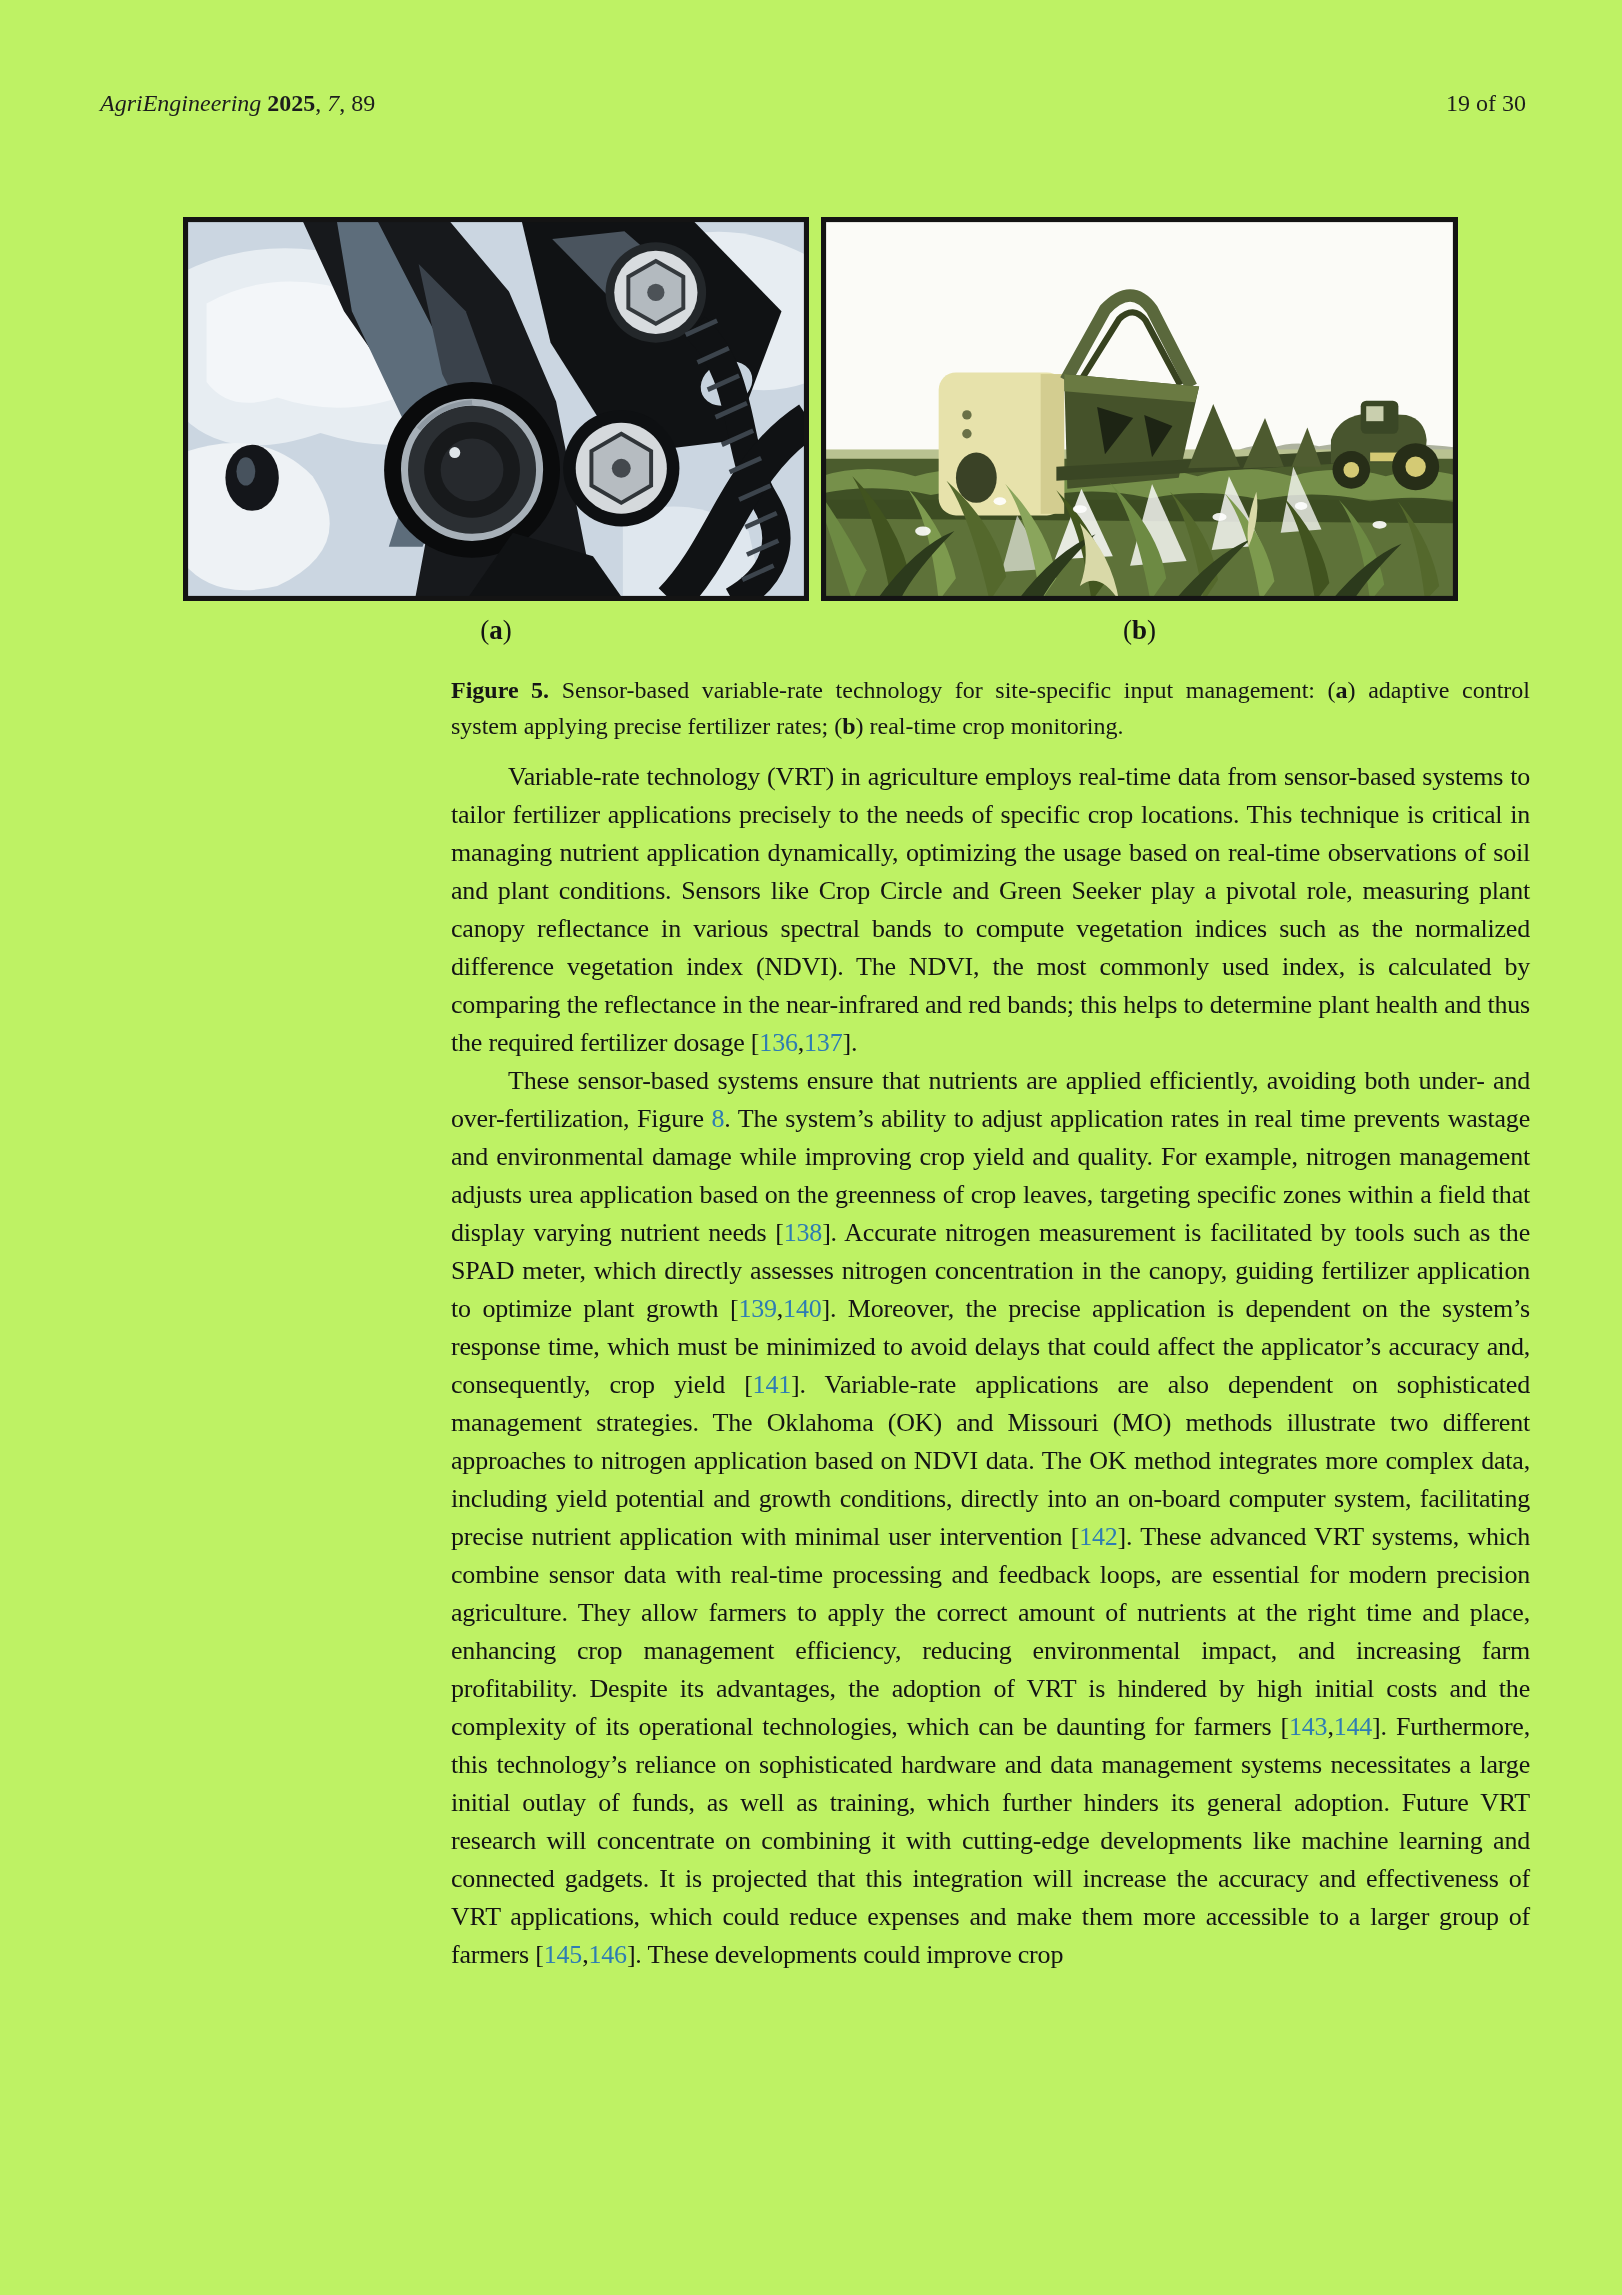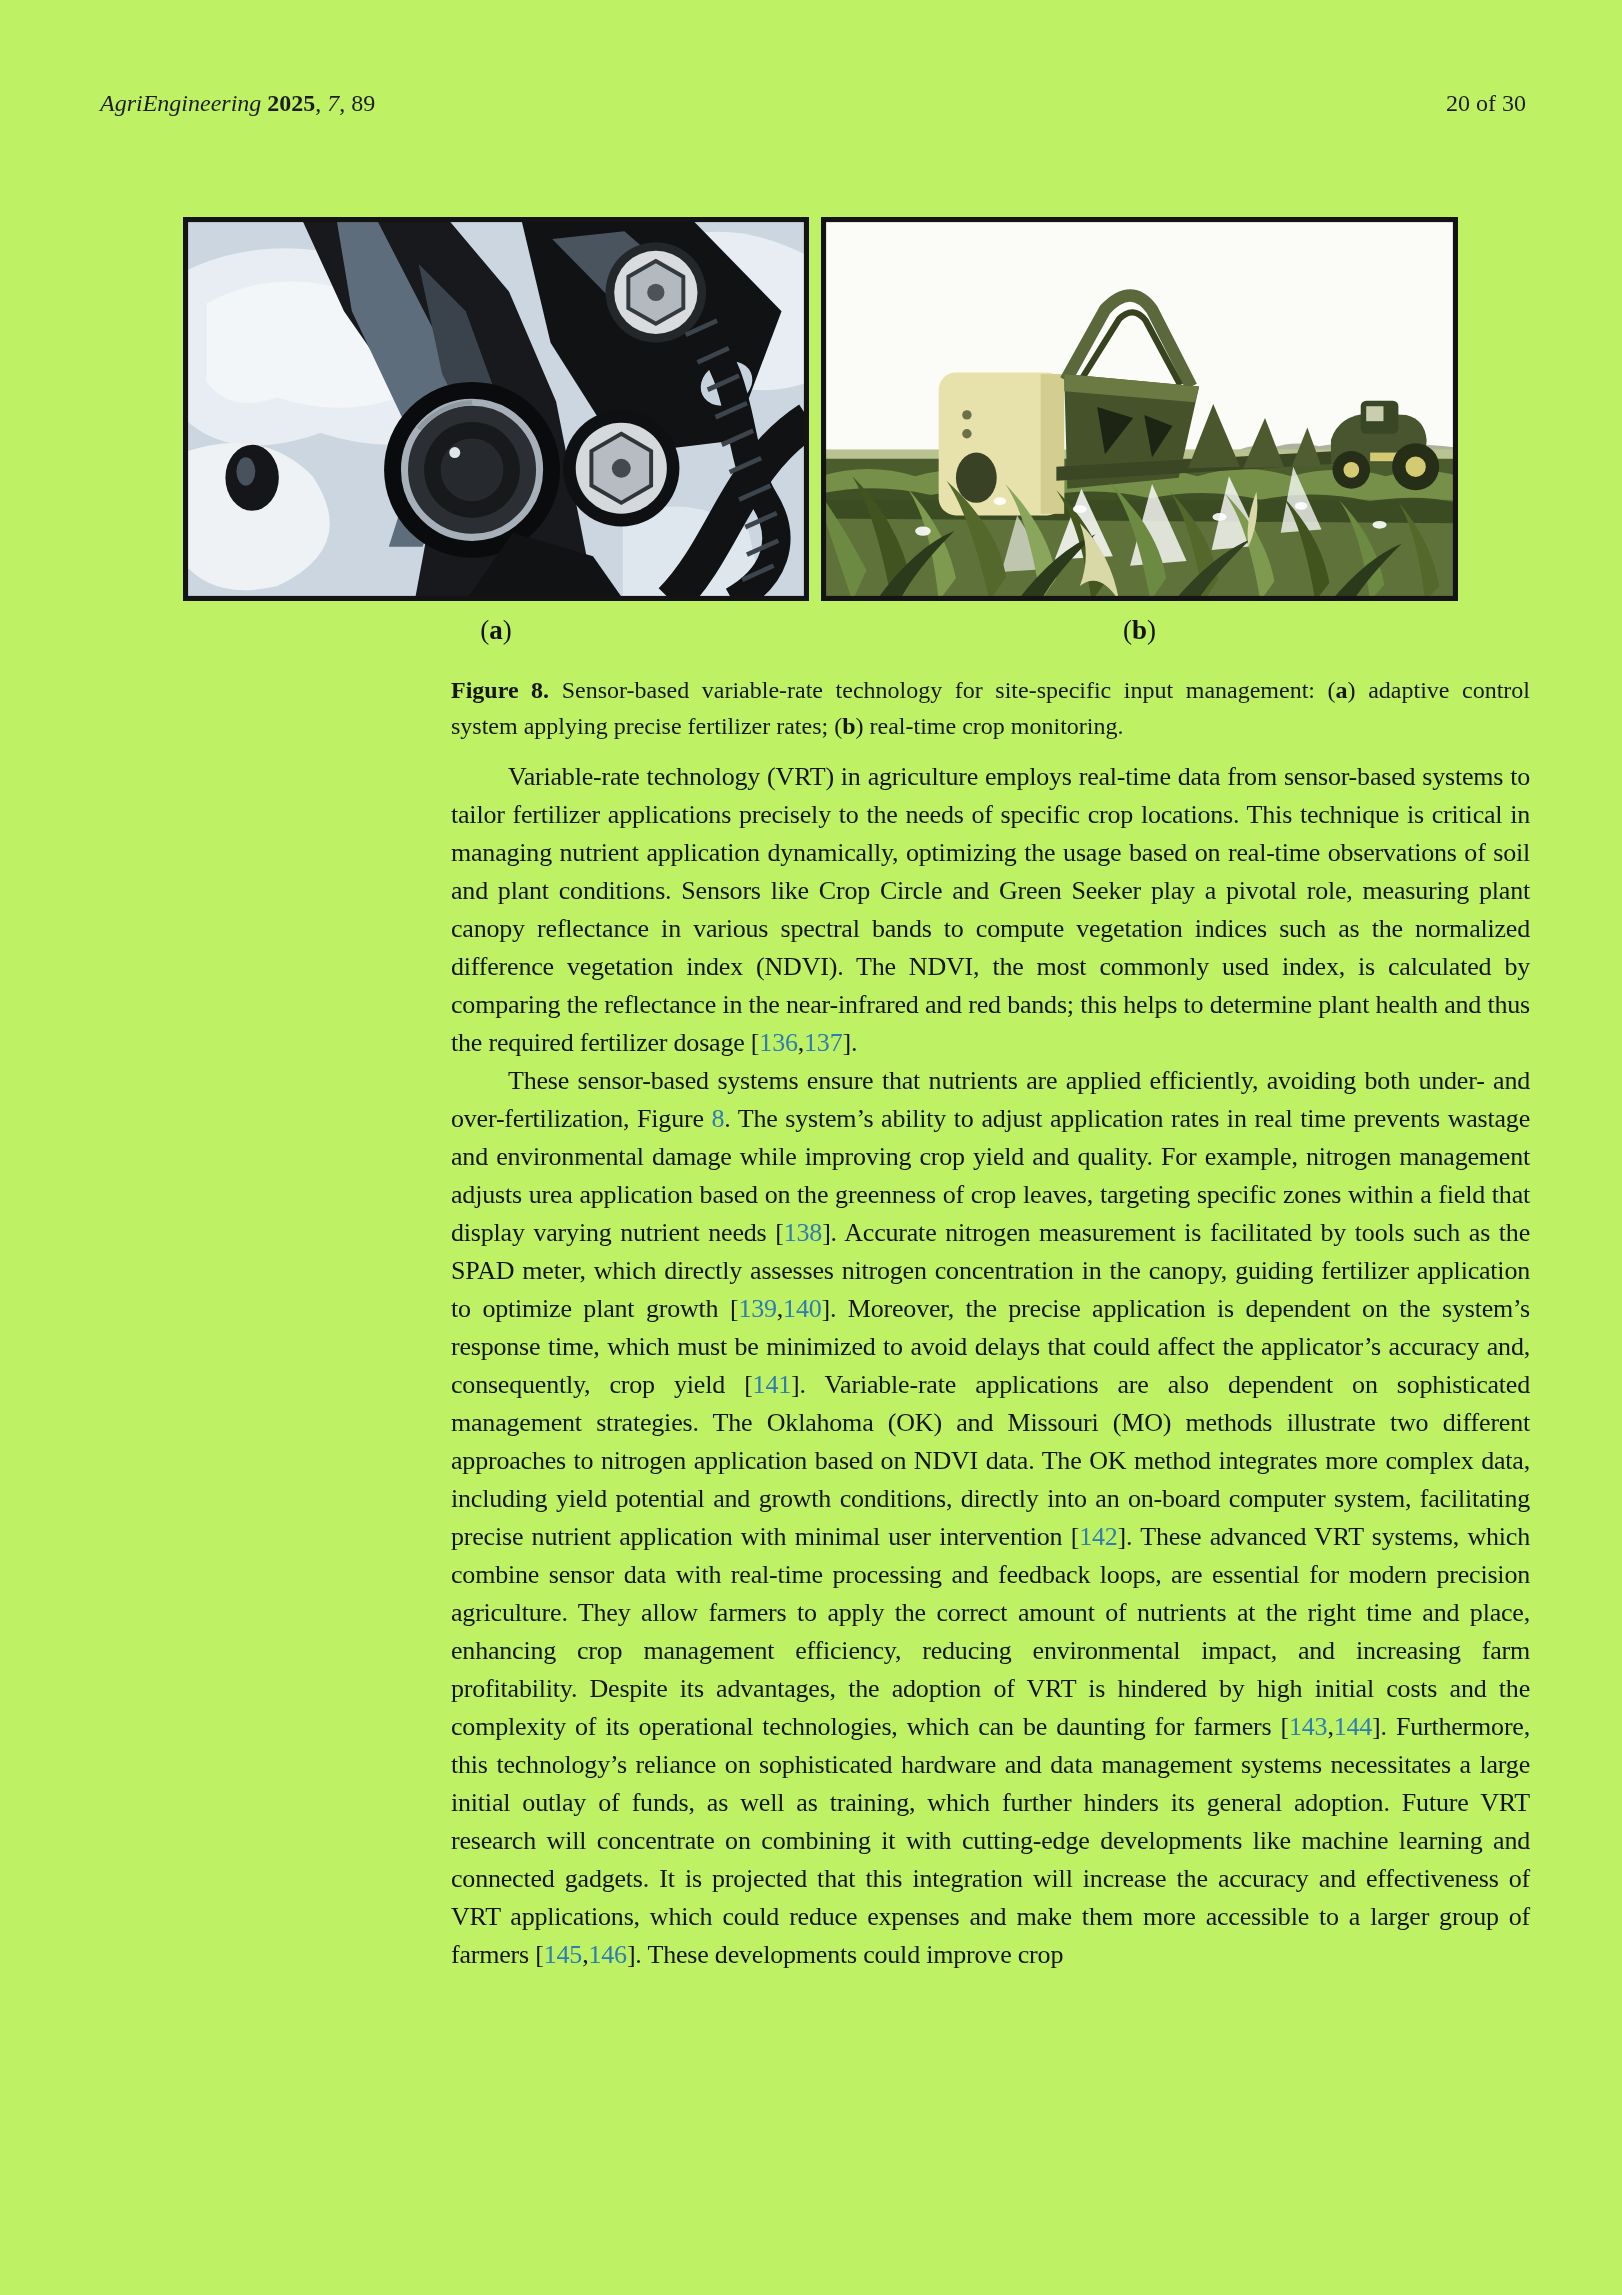--- a/index.html
+++ b/index.html
@@ -49,21 +49,21 @@
   .body-text p{margin:0;text-indent:57px;font-family:Liberation Serif, serif;}
   .cite{color:#2e7cb4;text-decoration:none;cursor:pointer;}
 </style>
 </head>
 <body>
 
 <div id="page">
 
   <div class="running-head">
     <span><span class="it">AgriEngineering</span> <span class="bold">2025</span>, <span class="it">7</span>, 89</span>
-    <span>20 of 30</span>
+    <span>19 of 30</span>
   </div>
 
   <div class="fig-img" id="img-a">
     <svg viewBox="0 0 797 489" preserveAspectRatio="none">
       <rect x="0" y="0" width="797" height="489" fill="#cbd6e1"></rect>
       <path d="M0,70 Q110,15 250,60 Q370,30 420,110 L395,250 Q300,315 175,275 Q60,315 0,255 Z" fill="#e7edf2"></path>
       <path d="M30,110 Q120,60 230,100 Q300,90 320,150 L300,220 Q210,260 120,230 Q60,250 30,210 Z" fill="#f3f6f9"></path>
       <path d="M620,30 Q700,0 797,50 L797,210 Q710,240 650,185 Q610,120 620,30 Z" fill="#e7edf2"></path>
       <path d="M0,300 Q100,265 165,330 Q225,420 120,470 Q40,489 0,440 Z" fill="#eef2f5"></path>
       <path d="M560,380 Q650,350 720,400 L740,489 L560,489 Z" fill="#dfe7ee"></path>
@@ -208,21 +208,21 @@
         <ellipse cx="712" cy="392" rx="9" ry="5"></ellipse>
           <ellipse cx="228" cy="362" rx="8" ry="5"></ellipse>
       </g>
       <rect x="3" y="3" width="806" height="483" fill="none" stroke="#141414" stroke-width="7"></rect>
     </svg>
   </div>
 
   <div class="fig-sublabel" id="label-a"><span class="paren">(</span><span class="ltr">a</span><span class="paren">)</span></div>
   <div class="fig-sublabel" id="label-b"><span class="paren">(</span><span class="ltr">b</span><span class="paren">)</span></div>
 
-  <div class="caption"><span class="bold">Figure 8.</span> Sensor-based variable-rate technology for site-specific input management: (<span class="bold">a</span>) adaptive control system applying precise fertilizer rates; (<span class="bold">b</span>) real-time crop monitoring.</div>
+  <div class="caption"><span class="bold">Figure 5.</span> Sensor-based variable-rate technology for site-specific input management: (<span class="bold">a</span>) adaptive control system applying precise fertilizer rates; (<span class="bold">b</span>) real-time crop monitoring.</div>
 
   <div class="body-text">
     <p>Variable-rate technology (VRT) in agriculture employs real-time data from sensor-based systems to tailor fertilizer applications precisely to the needs of specific crop locations. This technique is critical in managing nutrient application dynamically, optimizing the usage based on real-time observations of soil and plant conditions. Sensors like Crop Circle and Green Seeker play a pivotal role, measuring plant canopy reflectance in various spectral bands to compute vegetation indices such as the normalized difference vegetation index (NDVI). The NDVI, the most commonly used index, is calculated by comparing the reflectance in the near-infrared and red bands; this helps to determine plant health and thus the required fertilizer dosage [<a class="cite">136</a>,<a class="cite">137</a>].</p>
     <p>These sensor-based systems ensure that nutrients are applied efficiently, avoiding both under- and over-fertilization, Figure <a class="cite">8</a>. The system’s ability to adjust application rates in real time prevents wastage and environmental damage while improving crop yield and quality. For example, nitrogen management adjusts urea application based on the greenness of crop leaves, targeting specific zones within a field that display varying nutrient needs [<a class="cite">138</a>]. Accurate nitrogen measurement is facilitated by tools such as the SPAD meter, which directly assesses nitrogen concentration in the canopy, guiding fertilizer application to optimize plant growth [<a class="cite">139</a>,<a class="cite">140</a>]. Moreover, the precise application is dependent on the system’s response time, which must be minimized to avoid delays that could affect the applicator’s accuracy and, consequently, crop yield [<a class="cite">141</a>]. Variable-rate applications are also dependent on sophisticated management strategies. The Oklahoma (OK) and Missouri (MO) methods illustrate two different approaches to nitrogen application based on NDVI data. The OK method integrates more complex data, including yield potential and growth conditions, directly into an on-board computer system, facilitating precise nutrient application with minimal user intervention [<a class="cite">142</a>]. These advanced VRT systems, which combine sensor data with real-time processing and feedback loops, are essential for modern precision agriculture. They allow farmers to apply the correct amount of nutrients at the right time and place, enhancing crop management efficiency, reducing environmental impact, and increasing farm profitability. Despite its advantages, the adoption of VRT is hindered by high initial costs and the complexity of its operational technologies, which can be daunting for farmers [<a class="cite">143</a>,<a class="cite">144</a>]. Furthermore, this technology’s reliance on sophisticated hardware and data management systems necessitates a large initial outlay of funds, as well as training, which further hinders its general adoption. Future VRT research will concentrate on combining it with cutting-edge developments like machine learning and connected gadgets. It is projected that this integration will increase the accuracy and effectiveness of VRT applications, which could reduce expenses and make them more accessible to a larger group of farmers [<a class="cite">145</a>,<a class="cite">146</a>]. These developments could improve crop</p>
   </div>
 
 </div>
 
 
 </body></html>

